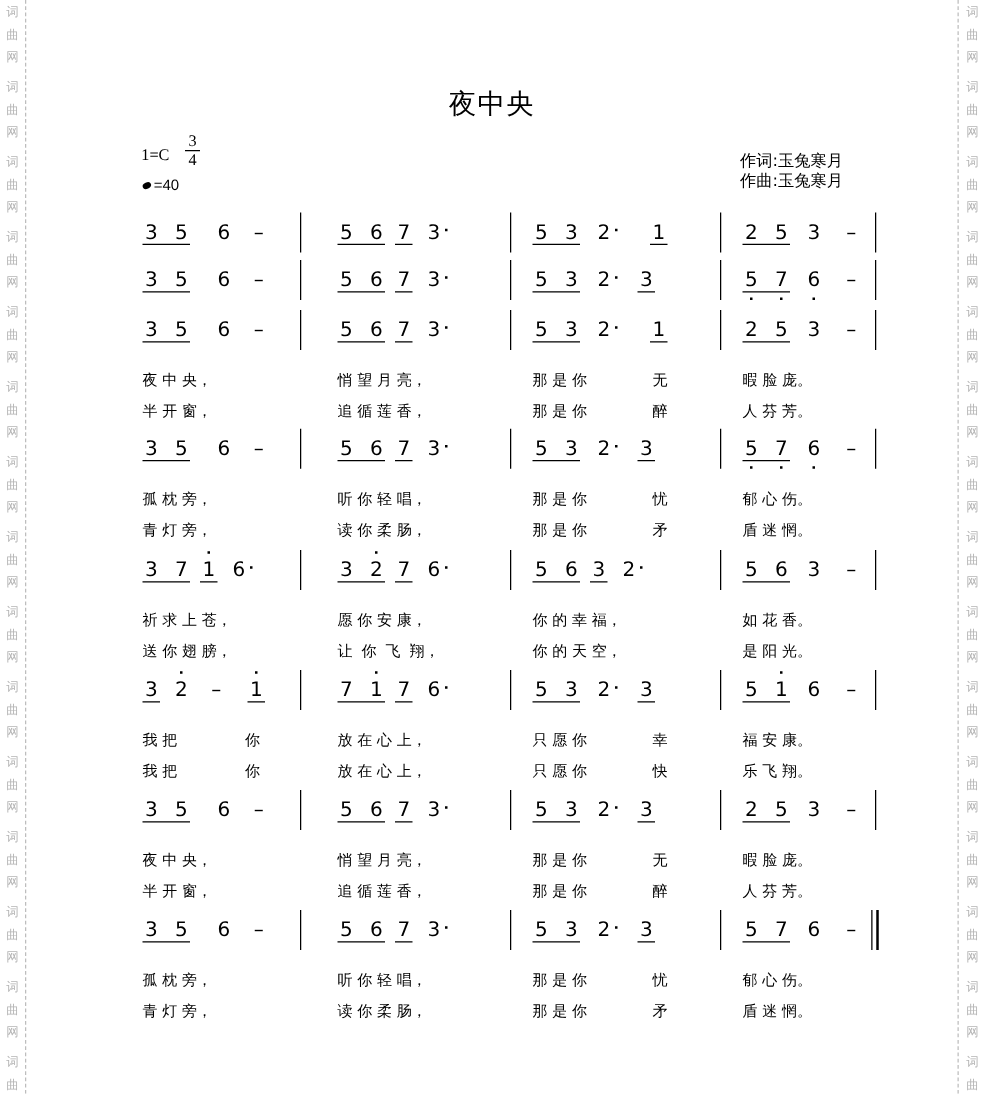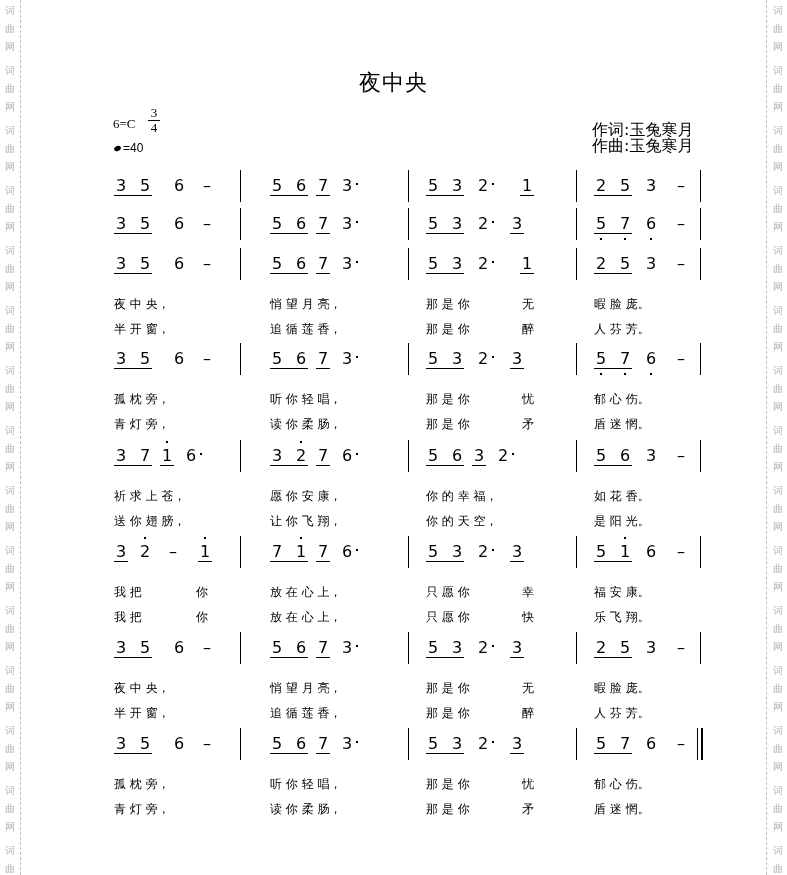--- a/index.html
+++ b/index.html
@@ -12,21 +12,21 @@
   .margin.right .wm { left:4px; }
   .title { position:absolute; left:0; width:787px; top:68px; text-align:center;
            font-size:22px; letter-spacing:1px; font-family:"DejaVu Serif","Liberation Serif",serif; }
   .key { position:absolute; left:113px; top:116px; font-size:13px; font-family:"Liberation Serif",serif; }
   .frac { position:absolute; left:148px; top:106px; width:12px; text-align:center;
           font-family:"Liberation Serif",serif; font-size:13px; line-height:14px; }
   .frac .num { border-bottom:1px solid #000; display:block; }
   .tempo { position:absolute; left:114px; top:141px; font-size:12px; font-family:"Liberation Sans",sans-serif; }
   .tempo .note { display:inline-block; width:7px; height:5px; background:#000; border-radius:50%;
                  transform:rotate(-25deg); margin-right:2px; vertical-align:middle; }
-  .credits { position:absolute; left:592px; top:122px; font-size:16px; line-height:16px; }
+  .credits { position:absolute; left:592px; top:122px; font-size:13px; line-height:16px; }
   .row { position:absolute; left:0; width:787px; height:40px; }
   .bar { position:absolute; top:0; width:1px; height:32px; background:#000; }
   .bar.final { width:2px; }
   .note-el { position:absolute; top:6px; font-size:16px; font-family:"DejaVu Sans",sans-serif; width:14px; text-align:center; }
   .ul { position:absolute; top:25px; height:1px; background:#000; }
   .dot-up { position:absolute; top:1px; width:2px; height:2px; background:#000; }
   .dot-low { position:absolute; top:30px; width:2px; height:2px; background:#000; }
   .aug { position:absolute; top:13px; width:2px; height:2px; background:#000; }
   .lyr { position:absolute; font-size:12px; }
 </style>
@@ -120,21 +120,21 @@
     <div class="wm" style="top: 742px;">曲</div>
     <div class="wm" style="top: 760px;">网</div>
     <div class="wm" style="top: 784px;">词</div>
     <div class="wm" style="top: 802px;">曲</div>
     <div class="wm" style="top: 820px;">网</div>
     <div class="wm" style="top: 844px;">词</div>
     <div class="wm" style="top: 862px;">曲</div>
   </div>
 
 <div class="title">夜中央</div>
-<div class="key">6=C</div>
+<div class="key">1=C</div>
 <div class="frac">
   <span class="num">3</span>
   <span class="den">4</span>
 </div>
 <div class="tempo">
   <span class="note"></span><span>=40</span>
 </div>
 <div class="credits">
   <div>作词:玉兔寒月</div>
   <div>作曲:玉兔寒月</div>
@@ -319,21 +319,21 @@
       <div class="bar" style="left: 240px;"></div>
       <div class="bar" style="left: 408px;"></div>
       <div class="bar" style="left: 576px;"></div>
       <div class="bar" style="left: 700px;"></div>
     </div>
     <div class="lyr" style="left: 114px; top: 488px;">祈 求 上 苍，</div>
     <div class="lyr" style="left: 270px; top: 488px;">愿 你 安 康，</div>
     <div class="lyr" style="left: 426px; top: 488px;">你 的 幸 福，</div>
     <div class="lyr" style="left: 594px; top: 488px;">如 花 香。</div>
     <div class="lyr" style="left: 114px; top: 513px;">送 你 翅 膀，</div>
-    <div class="lyr" style="left: 270px; top: 513px;">让 你 飞 翔，</div>
+    <div class="lyr" style="left: 270px; top: 513px; font-family: Liberation Mono, monospace;">让 你 飞 翔，</div>
     <div class="lyr" style="left: 426px; top: 513px;">你 的 天 空，</div>
     <div class="lyr" style="left: 594px; top: 513px;">是 阳 光。</div>
     <div class="row" style="top: 536px;">
       <div class="note-el" style="left: 114px;">3</div>
       <div class="ul" style="left: 114px; width: 14px;"></div>
       <div class="note-el" style="left: 138px;">2</div>
       <div class="dot-up" style="left: 144px;"></div>
       <div class="note-el" style="left: 166px;">–</div>
       <div class="note-el" style="left: 198px;">1</div>
       <div class="dot-up" style="left: 204px;"></div>

